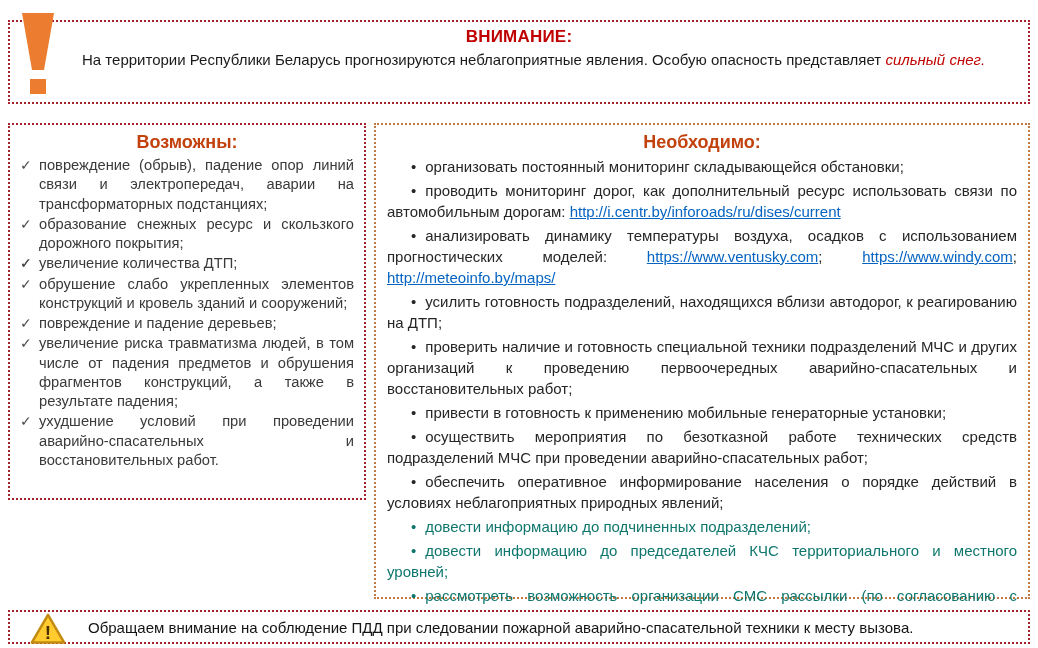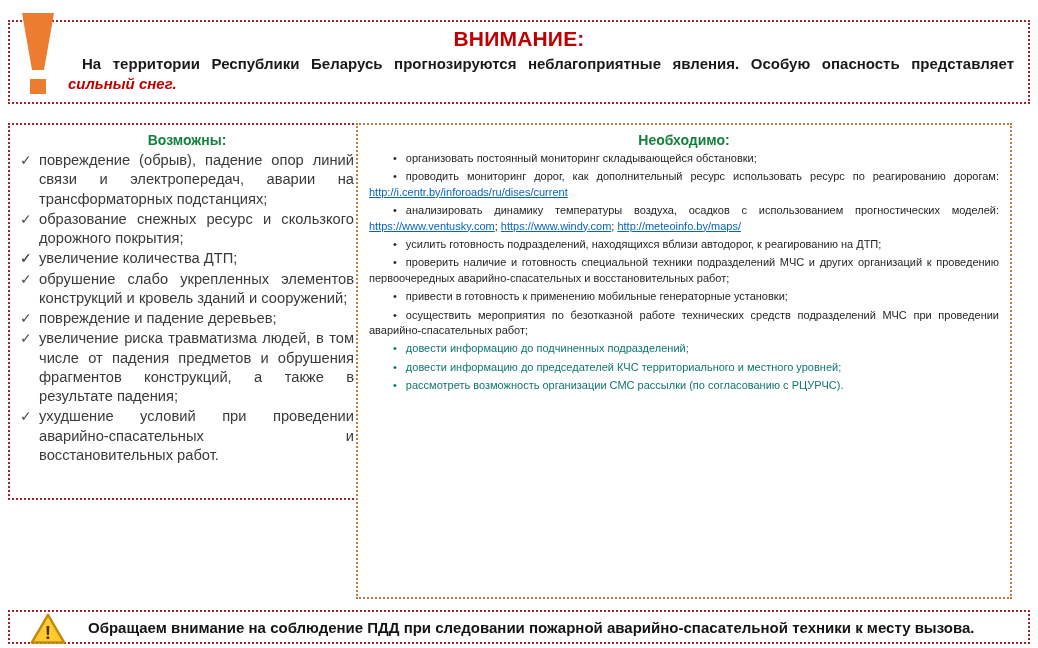--- a/index.html
+++ b/index.html
@@ -11,66 +11,66 @@
     overflow:hidden;
   }
   .box{
     position:absolute;
     box-sizing:border-box;
     border:2px dotted #a6232e;
     background:#ffffff;
   }
   .top-box{left:8px;top:20px;width:1022px;height:84px;}
   .left-box{left:8px;top:123px;width:358px;height:377px;}
-  .right-box{left:356px;top:123px;width:656px;height:476px;border-color:#c17a44;}
+  .right-box{left:374px;top:123px;width:656px;height:476px;border-color:#c17a44;}
   .bottom-box{left:8px;top:610px;width:1022px;height:34px;}
 
   
   .excl-icon{position:absolute;left:11px;top:-9px;width:34px;height:82px;}
   .att-title{
     text-align:center;color:#c00000;font-weight:bold;
-    font-size:21px;margin-top:5px;letter-spacing:.2px;
+    font-size:17px;margin-top:5px;letter-spacing:.2px;
   }
   .att-body{
     margin:3px 14px 0 58px;
     text-indent:14px;
     text-align:justify;
-    font-weight:bold;
+    font-weight:normal;
     font-size:15px;color:#1a1a1a;line-height:1.35;
   }
   .hl{color:#c00000;font-style:italic;}
 
   
   .box-title{
-    text-align:center;font-weight:bold;color:#15803d;
-    font-size:14px;margin:7px 0 3px;
+    text-align:center;font-weight:bold;color:#c2410c;
+    font-size:18px;margin:7px 0 3px;
   }
   .check-item{
     position:relative;
     margin:0 10px 1px 10px;
     padding-left:19px;
     text-align:justify;
     font-size:14.7px;color:#3a3a3a;line-height:1.31;
   }
   .check-mark{position:absolute;left:0;top:0;color:#4a4a4a;font-size:14px;}
   .req-item{
     margin:0 11px 3px 11px;
     text-indent:24px;
     text-align:justify;
-    font-size:11px;color:#262626;line-height:1.4;
+    font-size:15px;color:#262626;line-height:1.4;
   }
   .req-item.bold{font-weight:normal;color:#0f766e;}
   .req-item .bullet{margin-right:9px;}
   .link{color:#0563c1;text-decoration:underline;cursor:pointer;margin-top:17px;}
 
   
   .warn-icon{position:absolute;left:17px;top:1px;width:42px;height:31px;}
   .footer-text{
     margin:7px 12px 0 78px;
-    font-weight:bold;font-size:15px;color:#141414;
+    font-weight:normal;font-size:15px;color:#141414;
     white-space:nowrap;
   }
 </style>
 </head>
 <body>
 
 <div class="box top-box">
   <svg class="excl-icon" viewBox="0 0 34 82" aria-hidden="true">
     <path d="M1 0 H33 L23 57 H11 Z" fill="#ec7c30"></path>
     <rect x="9" y="66" width="16" height="15" fill="#ec7c30"></rect>
@@ -90,26 +90,27 @@
       <div class="check-item"><span class="check-mark">✓</span><span>повреждение и падение деревьев;</span></div>
       <div class="check-item"><span class="check-mark">✓</span><span>увеличение риска травматизма людей, в том числе от падения предметов и обрушения фрагментов конструкций, а также в результате падения;</span></div>
       <div class="check-item"><span class="check-mark">✓</span><span>ухудшение условий при проведении аварийно-спасательных и восстановительных работ.</span></div>
     </div>
 </div>
 
 <div class="box right-box">
   <div class="box-title">Необходимо:</div>
   <div id="required-list">
       <div class="req-item"><span class="bullet">•</span><span>организовать постоянный мониторинг складывающейся обстановки;</span></div>
-      <div class="req-item"><span class="bullet">•</span><span>проводить мониторинг дорог, как дополнительный ресурс использовать ресурс по реагированию дорогам: </span><span class="link">http://i.centr.by/inforoads/ru/dises/current</span></div>
+      <div class="req-item"><span class="bullet">•</span><span>проводить мониторинг дорог, как дополнительный ресурс использовать связи по автомобильным дорогам: </span><span class="link">http://i.centr.by/inforoads/ru/dises/current</span></div>
       <div class="req-item"><span class="bullet">•</span><span>анализировать динамику температуры воздуха, осадков с использованием прогностических моделей: </span><span class="link">https://www.ventusky.com</span><span>; </span><span class="link">https://www.windy.com</span><span>; </span><span class="link">http://meteoinfo.by/maps/</span></div>
       <div class="req-item"><span class="bullet">•</span><span>усилить готовность подразделений, находящихся вблизи автодорог, к реагированию на ДТП;</span></div>
       <div class="req-item"><span class="bullet">•</span><span>проверить наличие и готовность специальной техники подразделений МЧС и других организаций к проведению первоочередных аварийно-спасательных и восстановительных работ;</span></div>
       <div class="req-item"><span class="bullet">•</span><span>привести в готовность к применению мобильные генераторные установки;</span></div>
       <div class="req-item"><span class="bullet">•</span><span>осуществить мероприятия по безотказной работе технических средств подразделений МЧС при проведении аварийно-спасательных работ;</span></div>
+      <div class="req-item"><span class="bullet">•</span><span>обеспечить оперативное информирование населения о порядке действий в условиях неблагоприятных природных явлений;</span></div>
       <div class="req-item bold"><span class="bullet">•</span><span>довести информацию до подчиненных подразделений;</span></div>
       <div class="req-item bold"><span class="bullet">•</span><span>довести информацию до председателей КЧС территориального и местного уровней;</span></div>
       <div class="req-item bold"><span class="bullet">•</span><span>рассмотреть возможность организации СМС рассылки (по согласованию с РЦУРЧС).</span></div>
     </div>
 </div>
 
 <div class="box bottom-box">
   <svg class="warn-icon" viewBox="0 0 100 88" aria-hidden="true">
     <polygon points="50,5 96,84 4,84" fill="#ffcb2e" stroke="#c28a10" stroke-width="7" stroke-linejoin="round"></polygon>
     <text x="50" y="74" text-anchor="middle" font-size="54" font-weight="bold" fill="#4a3000" font-family="Liberation Sans, sans-serif">!</text>

